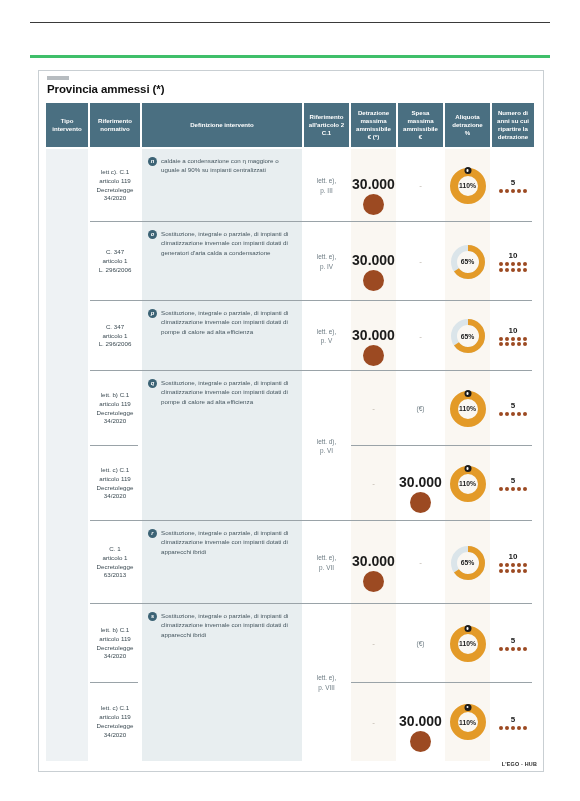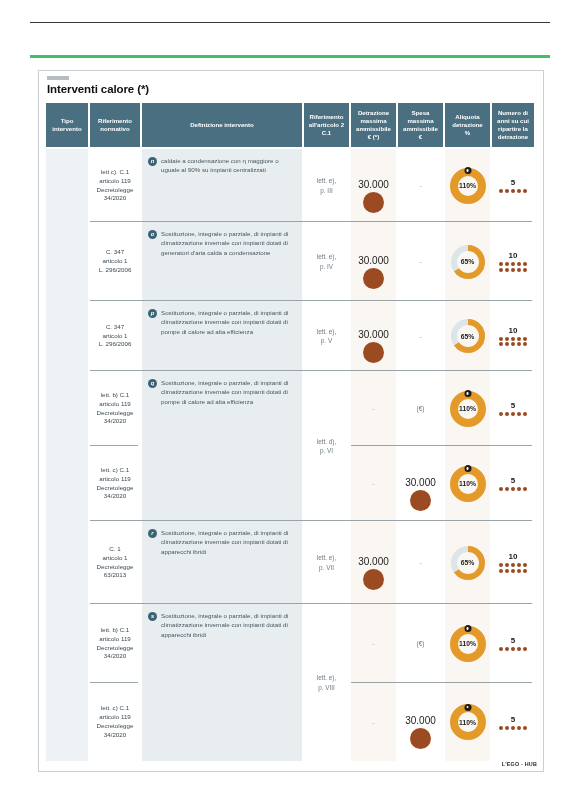--- a/index.html
+++ b/index.html
@@ -44,21 +44,21 @@
 
   .rows{position:absolute;inset:0;}
   .row-sep{position:absolute;height:1px;background:#9aa3a8;}
 
   .cell{box-sizing:border-box;display:flex;align-items:center;justify-content:center;
         text-align:center;position:relative;}
   .c-norm{font-size:6.2px;color:#3b4a52;line-height:1.45;}
   .c-def{font-size:6.2px;color:#3b4a52;line-height:1.5;text-align:left;
          align-items:flex-start;justify-content:flex-start;padding:7px 6px 0 6px;}
   .c-art{font-size:6.4px;color:#6d7b83;line-height:1.45;}
-  .c-num{font-size:10px;font-weight:normal;color:#1c1c1c;margin-top:20px;}
+  .c-num{font-size:14px;font-weight:bold;color:#1c1c1c;margin-top:20px;}
   .c-dash{font-size:8px;color:#b8b0a6;}
   .c-euro{font-size:6.6px;color:#6d7b83;}
 
   
   .vlabel{position:absolute;left:0;top:0;width:44px;height:612px;
           display:flex;align-items:center;justify-content:center;}
   .vlabel span{writing-mode:vertical-rl;transform:rotate(180deg);
        font-size:6.3px;font-weight:bold;color:#2d3c44;line-height:1.45;text-align:center;
        letter-spacing:.1px;}
 
@@ -99,21 +99,21 @@
 
 <div class="page">
 
   <div class="masthead">
     <div class="mast-rule"></div>
   </div>
   <div class="green-rule"></div>
 
   <div class="panel">
     <div class="panel-tab"></div>
-    <div class="panel-title">Interventi calore (*)</div>
+    <div class="panel-title">Provincia ammessi (*)</div>
 
     <div class="thead" id="thead">
         <div class="th" style="width: 42px;">Tipo<br>intervento</div>
         <div class="th" style="width: 50px;">Riferimento<br>normativo</div>
         <div class="th" style="width: 160px;">Definizione intervento</div>
         <div class="th" style="width: 45px;">Riferimento<br>all'articolo 2<br>C.1</div>
         <div class="th" style="width: 45px;">Detrazione<br>massima<br>ammissibile<br>€ (*)</div>
         <div class="th" style="width: 45px;">Spesa<br>massima<br>ammissibile<br>€</div>
         <div class="th" style="width: 45px;">Aliquota<br>detrazione<br>%</div>
         <div class="th" style="width: 42px;">Numero di<br>anni su cui<br>ripartire la<br>detrazione</div>

